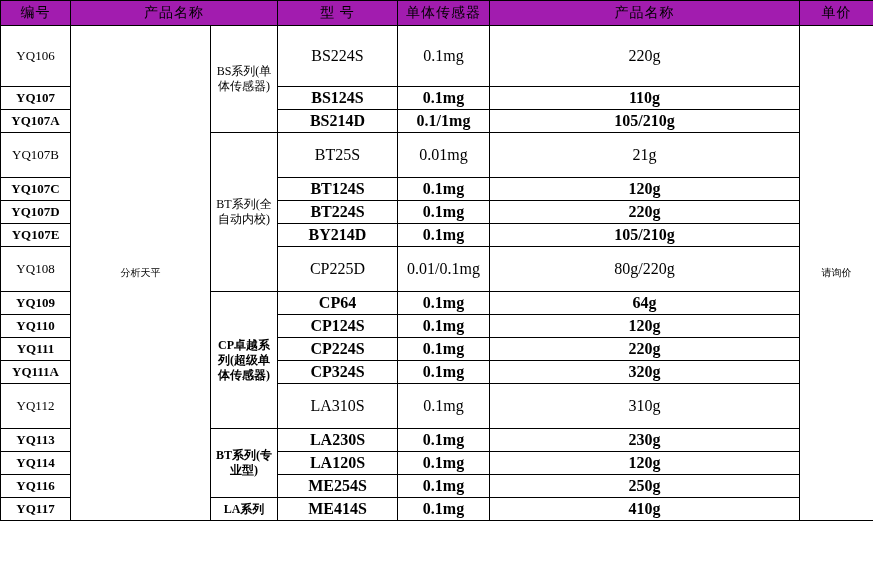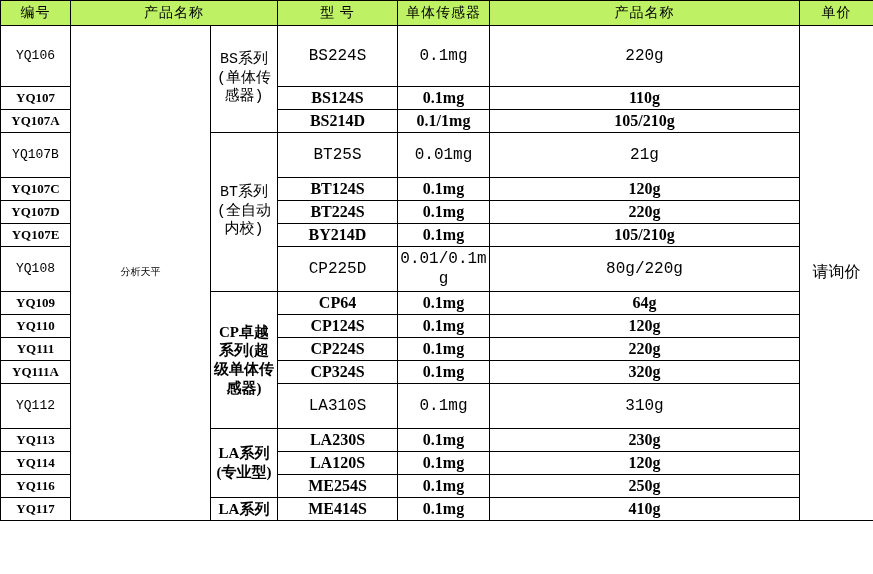--- a/index.html
+++ b/index.html
@@ -23,21 +23,21 @@
   table.price-table th,
   table.price-table td {
     border: 1px solid #000000;
     text-align: center;
     vertical-align: middle;
     padding: 1px 2px;
     line-height: 1.25;
     word-break: break-all;
   }
   thead th {
-    background: #bef264;
+    background: #a21caf;
     font-weight: normal;
     height: 22px;
     font-size: 14px;
     letter-spacing: 1px;
   }
   
   col.c-code   { width: 70px; }
   col.c-name   { width: 140px; }
   col.c-series { width: 67px; }
   col.c-model  { width: 120px; }
@@ -46,35 +46,35 @@
   col.c-unit   { width: 74px; }
 
   td.cell-code {
     font-size: 13px;
   }
   td.cell-name {
     font-size: 10px;
     font-weight: normal;
   }
   td.cell-series {
-    font-size: 15px;
+    font-size: 12px;
     text-align: left;
     padding-left: 5px;
     line-height: 1.35;
   }
   td.cell-model,
   td.cell-prec,
   td.cell-range {
     font-size: 16px;
   }
   td.cell-unit {
-    font-size: 16px;
-  }
-  .tall-row td { height: 58px; font-family: Liberation Mono, monospace; }
-  .mid-row td { height: 42px; font-family: Liberation Mono, monospace; }
+    font-size: 10px;
+  }
+  .tall-row td { height: 58px; }
+  .mid-row td { height: 42px; }
   .short-row td { height: 20px; font-weight: bold; }
 </style>
 </head>
 <body>
 
 <table class="price-table">
   <colgroup>
     <col class="c-code">
     <col class="c-name">
     <col class="c-series">
@@ -172,21 +172,21 @@
         <td class="cell-range">320g</td>
       </tr>
       <tr class="mid-row">
         <td class="cell-code">YQ112</td>
         <td class="cell-model">LA310S</td>
         <td class="cell-prec">0.1mg</td>
         <td class="cell-range">310g</td>
       </tr>
       <tr class="short-row">
         <td class="cell-code">YQ113</td>
-        <td class="cell-series" rowspan="3">LA系列(专业型)</td>
+        <td class="cell-series" rowspan="3">BT系列(专业型)</td>
         <td class="cell-model">LA230S</td>
         <td class="cell-prec">0.1mg</td>
         <td class="cell-range">230g</td>
       </tr>
       <tr class="short-row">
         <td class="cell-code">YQ114</td>
         <td class="cell-model">LA120S</td>
         <td class="cell-prec">0.1mg</td>
         <td class="cell-range">120g</td>
       </tr>

